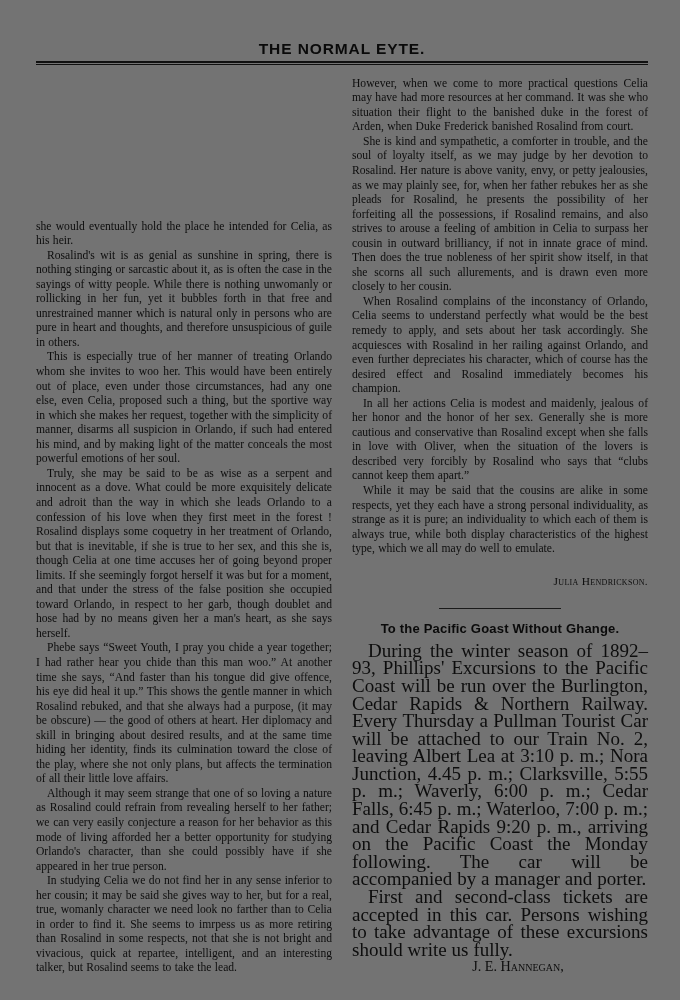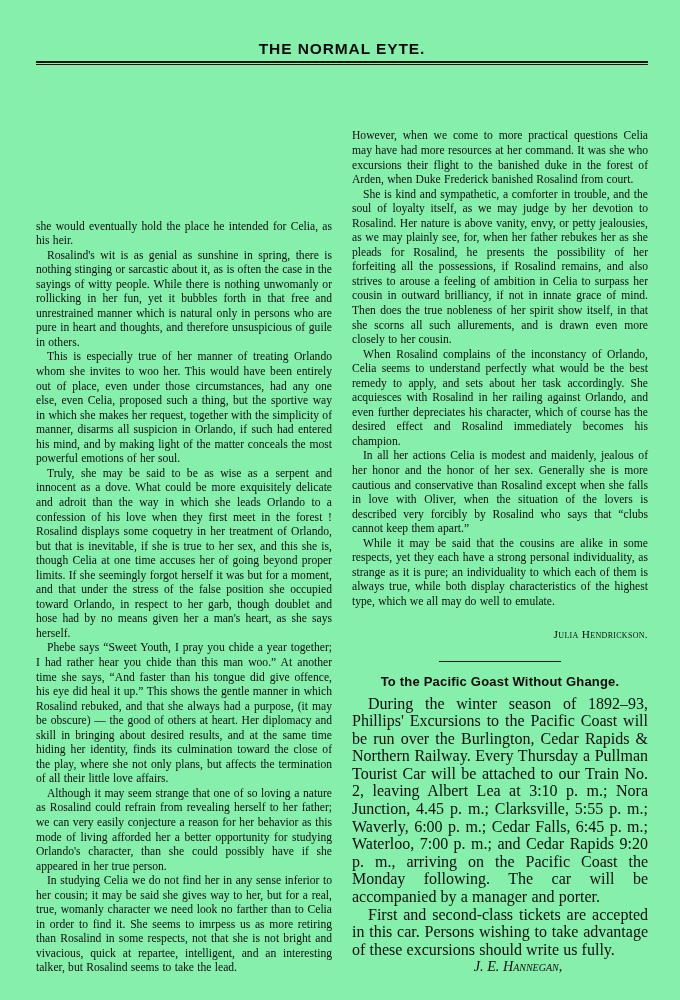--- a/index.html
+++ b/index.html
@@ -14,21 +14,21 @@
     font-family: "Liberation Serif", "DejaVu Serif", serif;
     color: #0d0d0d;
     position: relative;
     overflow: hidden;
   }
   .page {
     position: absolute;
     left: 0; top: 0;
     width: 680px;
     height: 1000px;
-    background: #86efac;
+    background: #737373;
   }
   
   .masthead {
     position: absolute;
     left: 36px;
     top: 40px;
     width: 612px;
     text-align: center;
   }
   .masthead-title {
@@ -101,34 +101,33 @@
     font-size: 13px;
     letter-spacing: 0.2px;
     text-align: center;
     margin-bottom: 6px;
     color: #0a0a0a;
   }
   .ad-text p {
     margin: 0;
     text-indent: 16px;
     text-align: justify;
-    font-size: 16px;
+    font-size: 19px;
     line-height: 17.6px;
     word-spacing: 0.2px;
   }
   .ad-sign {
     font-size: 14.2px;
     line-height: 17.6px;
   }
   .ad-sign .line-a {
     display: block;
     text-align: center;
     padding-left: 36px;
     font-variant: small-caps;
-    font-style: italic;
   }
   .ad-sign .line-a .initials { font-variant: normal; }
   .ad-sign .line-b {
     display: block;
     text-align: center;
     padding-left: 34px;
   }
 </style>
 </head>
 <body>
@@ -149,21 +148,21 @@
         <p>This is especially true of her manner of treating Orlando whom she invites to woo her. This would have been entirely out of place, even under those circumstances, had any one else, even Celia, proposed such a thing, but the sportive way in which she makes her request, together with the simplicity of manner, disarms all suspicion in Orlando, if such had entered his mind, and by making light of the matter conceals the most powerful emotions of her soul.</p>
         <p>Truly, she may be said to be as wise as a serpent and innocent as a dove. What could be more exquisitely delicate and adroit than the way in which she leads Orlando to a confession of his love when they first meet in the forest ! Rosalind displays some coquetry in her treatment of Orlando, but that is inevitable, if she is true to her sex, and this she is, though Celia at one time accuses her of going beyond proper limits. If she seemingly forgot herself it was but for a moment, and that under the stress of the false position she occupied toward Orlando, in respect to her garb, though doublet and hose had by no means given her a man's heart, as she says herself.</p>
         <p>Phebe says “Sweet Youth, I pray you chide a year together; I had rather hear you chide than this man woo.” At another time she says, “And faster than his tongue did give offence, his eye did heal it up.” This shows the gentle manner in which Rosalind rebuked, and that she always had a purpose, (it may be obscure) — the good of others at heart. Her diplomacy and skill in bringing about desired results, and at the same time hiding her identity, finds its culmination toward the close of the play, where she not only plans, but affects the termination of all their little love affairs.</p>
         <p>Although it may seem strange that one of so loving a nature as Rosalind could refrain from revealing herself to her father; we can very easily conjecture a reason for her behavior as this mode of living afforded her a better opportunity for studying Orlando's character, than she could possibly have if she appeared in her true person.</p>
         <p>In studying Celia we do not find her in any sense inferior to her cousin; it may be said she gives way to her, but for a real, true, womanly character we need look no farther than to Celia in order to find it. She seems to imrpess us as more retiring than Rosalind in some respects, not that she is not bright and vivacious, quick at repartee, intelligent, and an interesting talker, but Rosalind seems to take the lead.</p>
       </div>
     </div>
 
     <div class="col col-right">
       <div class="body-text">
-        <p class="noindent">However, when we come to more practical questions Celia may have had more resources at her command. It was she who excursions their flight to the banished duke in the forest of Arden, when Duke Frederick banished Rosalind from court.</p>
+        <p class="noindent">However, when we come to more practical questions Celia may have had more resources at her command. It was she who situation their flight to the banished duke in the forest of Arden, when Duke Frederick banished Rosalind from court.</p>
         <p>She is kind and sympathetic, a comforter in trouble, and the soul of loyalty itself, as we may judge by her devotion to Rosalind. Her nature is above vanity, envy, or petty jealousies, as we may plainly see, for, when her father rebukes her as she pleads for Rosalind, he presents the possibility of her forfeiting all the possessions, if Rosalind remains, and also strives to arouse a feeling of ambition in Celia to surpass her cousin in outward brilliancy, if not in innate grace of mind. Then does the true nobleness of her spirit show itself, in that she scorns all such allurements, and is drawn even more closely to her cousin.</p>
         <p>When Rosalind complains of the inconstancy of Orlando, Celia seems to understand perfectly what would be the best remedy to apply, and sets about her task accordingly. She acquiesces with Rosalind in her railing against Orlando, and even further depreciates his character, which of course has the desired effect and Rosalind immediately becomes his champion.</p>
         <p>In all her actions Celia is modest and maidenly, jealous of her honor and the honor of her sex. Generally she is more cautious and conservative than Rosalind except when she falls in love with Oliver, when the situation of the lovers is described very forcibly by Rosalind who says that “clubs cannot keep them apart.”</p>
         <p>While it may be said that the cousins are alike in some respects, yet they each have a strong personal individuality, as strange as it is pure; an individuality to which each of them is always true, while both display characteristics of the highest type, which we all may do well to emulate.</p>
       </div>
 
       <div class="signature">Julia Hendrickson.</div>
 
       <div class="sig-rule-wrap">
         <span class="sig-rule"></span>

